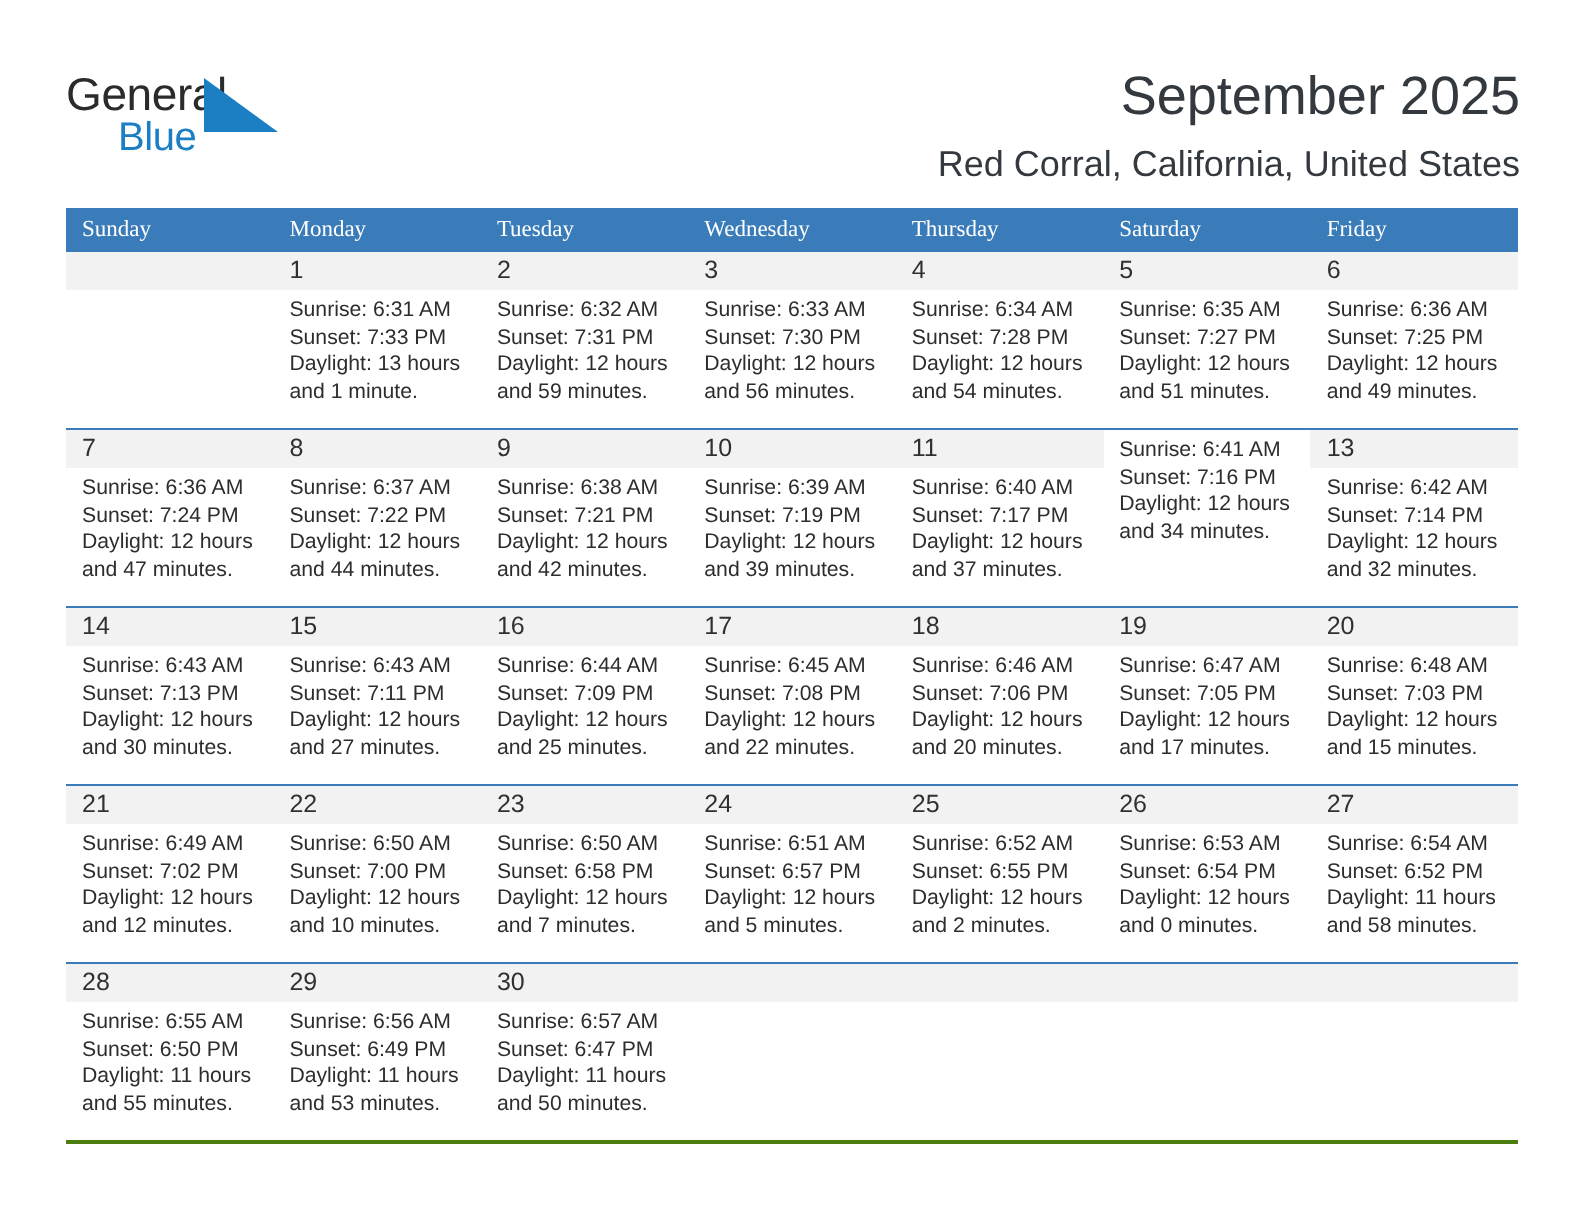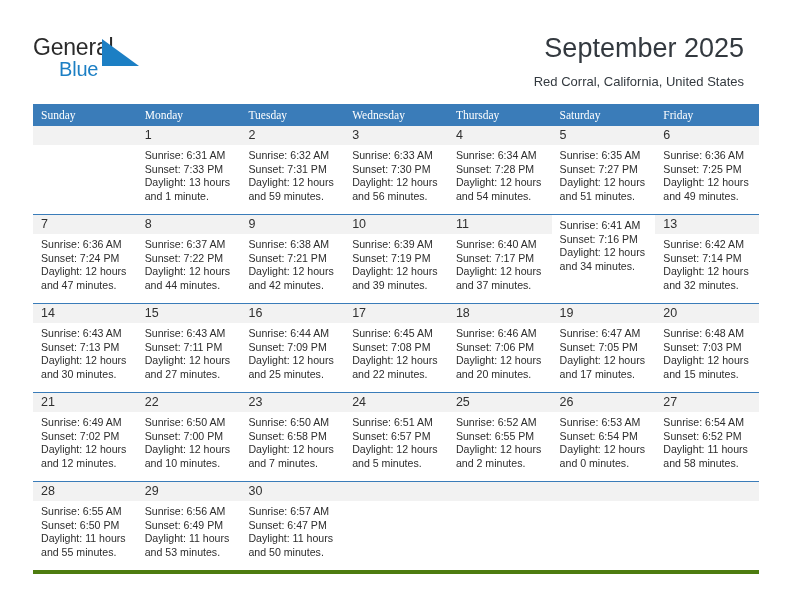--- a/index.html
+++ b/index.html
@@ -57,34 +57,34 @@
   .brand-triangle {
     position: absolute;
     left: 69px;
     top: 5px;
     width: 38px;
     height: 28px;
   }
 
   .title-block {
     position: absolute;
-    right: 48px;
+    right: 32px;
     top: 32px;
     text-align: right;
   }
   .cal-title {
     font-size: 27px;
     color: #33393f;
     font-weight: normal;
     line-height: 32px;
     white-space: nowrap;
   }
   .cal-subtitle {
     margin-top: 9px;
-    font-size: 13px;
+    font-size: 18px;
     color: #33393f;
     line-height: 18px;
     white-space: nowrap;
     margin-left: 48px;
   }
 
   
   .calendar {
     position: absolute;
     left: 33px;
@@ -105,21 +105,21 @@
     box-sizing: border-box;
     white-space: nowrap;
     font-family: Liberation Serif, serif;
   }
 
   .week {
     display: flex;
     border-bottom: 1px solid #3a7cb9;
   }
   .week:last-child {
-    border-bottom: 4px solid #4d7c0f;
+    border-bottom: 2px solid #4d7c0f;
   }
   .day {
     flex: 1 1 0;
     box-sizing: border-box;
     min-height: 88px;
     position: relative;
     background: #ffffff;
   }
   .day-number-band {
     background: #f2f2f2;

